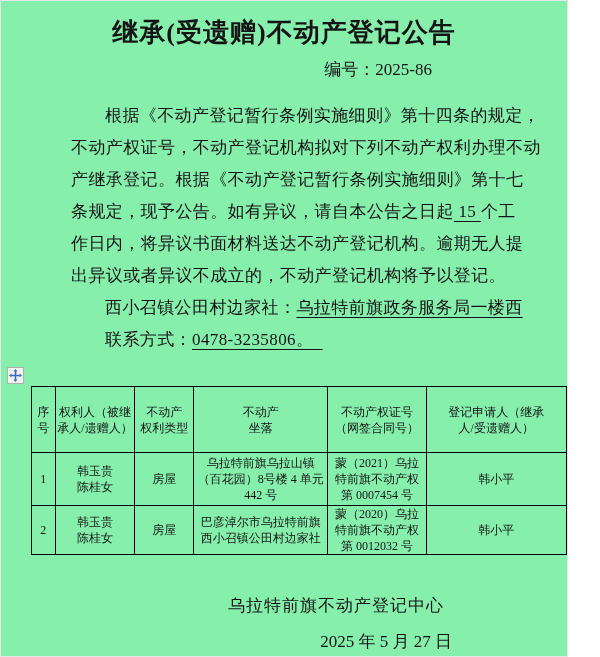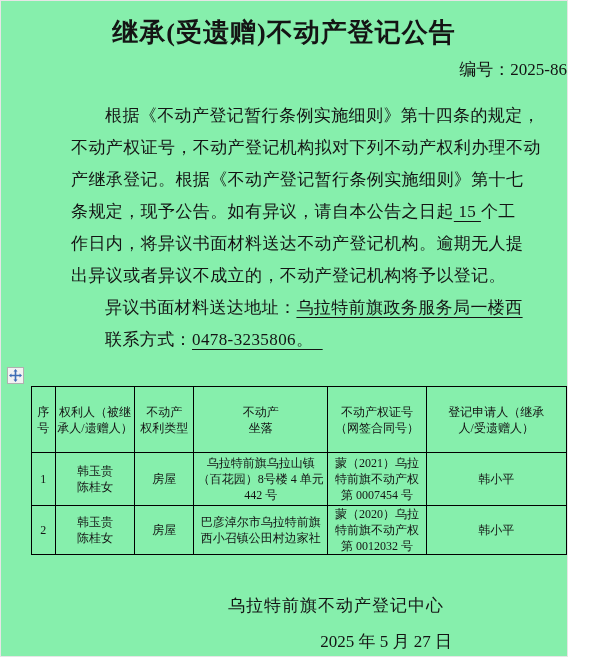--- a/index.html
+++ b/index.html
@@ -7,21 +7,21 @@
     position:relative;width:568px;height:657px;background:#86efac;
     font-family:"Liberation Serif","DejaVu Serif",serif;color:#141414;
     box-sizing:border-box;border:1px solid #e6e6e6;overflow:hidden;
   }
   .title{
     position:absolute;top:14px;left:0;width:100%;text-align:center;
     font-size:26px;font-weight:bold;letter-spacing:1px;
   }
   .doc-no{
     position:absolute;top:57px;left:0;width:100%;box-sizing:border-box;
-    text-align:right;font-size:17px;
+    text-align:right;padding-right:135px;font-size:17px;
   }
   .body-text{
     position:absolute;top:99px;left:70px;width:456px;
     font-size:17px;line-height:32px;letter-spacing:0.4px;
   }
   .line{white-space:nowrap;}
   .ind{text-indent:34px;}
   .u{text-decoration:underline;text-underline-offset:4px;}
   table.records{
     position:absolute;top:385px;left:30px;border-collapse:collapse;
@@ -59,21 +59,21 @@
 
   <div class="doc-no">编号：2025-86</div>
 
   <div class="body-text">
     <div class="line ind"><span>根据《不动产登记暂行条例实施细则》第十四条的规定，</span><span class="u"></span><span></span></div>
     <div class="line"><span>不动产权证号，不动产登记机构拟对下列不动产权利办理不动</span><span class="u"></span><span></span></div>
     <div class="line"><span>产继承登记。根据《不动产登记暂行条例实施细则》第十七</span><span class="u"></span><span></span></div>
     <div class="line"><span>条规定，现予公告。如有异议，请自本公告之日起</span><span class="u">&nbsp;15&nbsp;</span><span>个工</span></div>
     <div class="line"><span>作日内，将异议书面材料送达不动产登记机构。逾期无人提</span><span class="u"></span><span></span></div>
     <div class="line"><span>出异议或者异议不成立的，不动产登记机构将予以登记。</span><span class="u"></span><span></span></div>
-    <div class="line ind"><span>异议书面材料送达地址：</span><span class="u">乌拉特前旗政务服务局一楼西</span><span></span></div>
+    <div class="line ind"><span>西小召镇公田村边家社：</span><span class="u">乌拉特前旗政务服务局一楼西</span><span></span></div>
     <div class="line ind"><span>联系方式：</span><span class="u">0478-3235806。&nbsp;&nbsp;</span><span></span></div>
   </div>
 
   <div class="move-handle">
     <span style="display:flex;">
       <svg width="13" height="13" viewBox="0 0 16 16">
           <path fill="#3e6db5" d="M8 0 L10.5 3 H9 V7 H13 V5.5 L16 8 L13 10.5 V9 H9 V13 H10.5 L8 16 L5.5 13 H7 V9 H3 V10.5 L0 8 L3 5.5 V7 H7 V3 H5.5 Z"></path>
         </svg>
     </span>
   </div>

